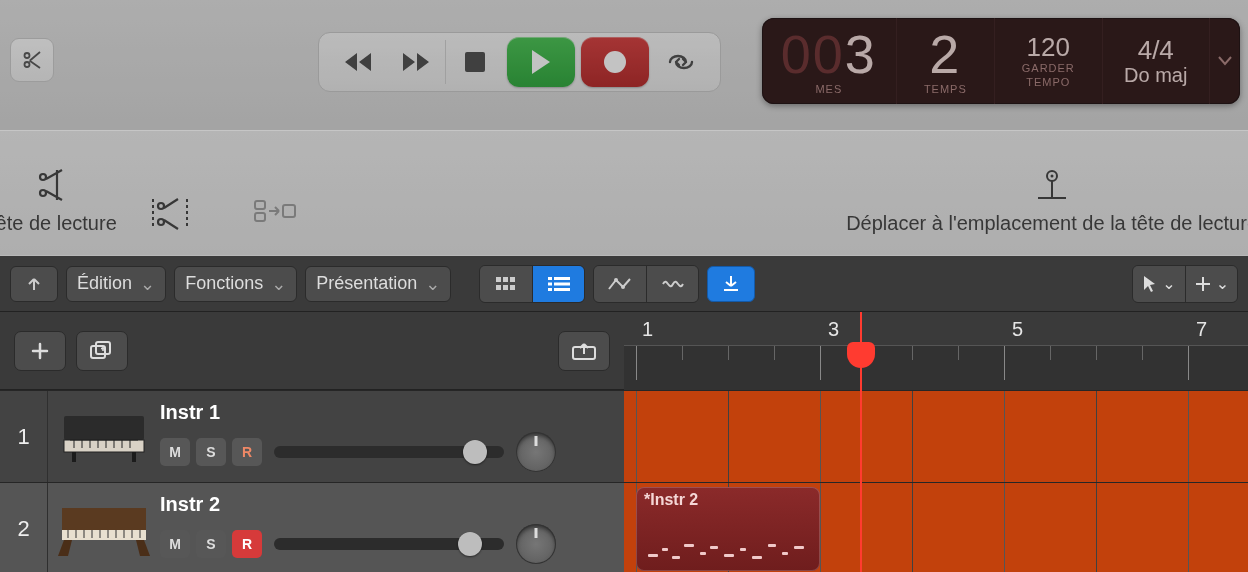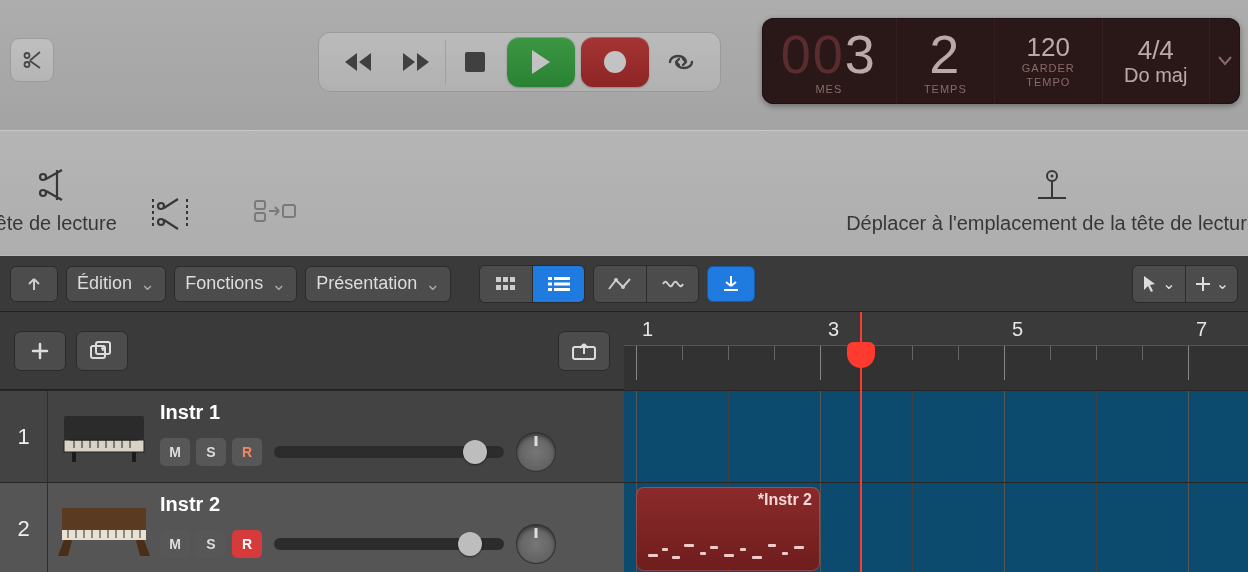--- a/index.html
+++ b/index.html
@@ -152,22 +152,21 @@
   .ms-btn.rec{ background:#575757;color:#e86; }
   .ms-btn.rec.on{ background:#d63a3a;color:#fff;}
   .vol-track{ flex:1; height:12px; background:#2c2c2c; border-radius:6px; position:relative; margin:0 6px; max-width:230px;}
   .vol-thumb{ position:absolute; top:-6px; width:24px;height:24px;border-radius:50%;background:#bdbdbd;box-shadow:0 1px 2px rgba(0,0,0,.5);}
   .pan-knob{ width:40px;height:40px;border-radius:50%;background:radial-gradient(#767676,#585858);box-shadow:inset 0 0 0 1px #333, inset 0 3px 4px rgba(0,0,0,.5);position:relative;}
   .pan-knob::after{content:'';position:absolute;top:4px;left:50%;width:3px;height:10px;background:#ddd;transform:translateX(-50%);}
 
   
   .arrange{
     position:absolute; top:390px; left:624px; right:0; bottom:0;
-    background:#0c4a6e;
-    text-align:right;
+    background:#c2410c;
   }
   .ar-row{ height:92px; border-top:1px solid #262626; position:relative;}
   .grid-line{position:absolute;top:0;bottom:0;width:1px;background:#404040;}
   .grid-line.major{background:#555;}
   .region{
     position:absolute; top:4px; height:84px;
     background:linear-gradient(#8b2a2a,#6f1d1d);
     border-radius:8px; color:#f5d7d6; padding:4px 8px;
     box-shadow:inset 0 0 0 1px rgba(255,255,255,.18);
     overflow:hidden;

